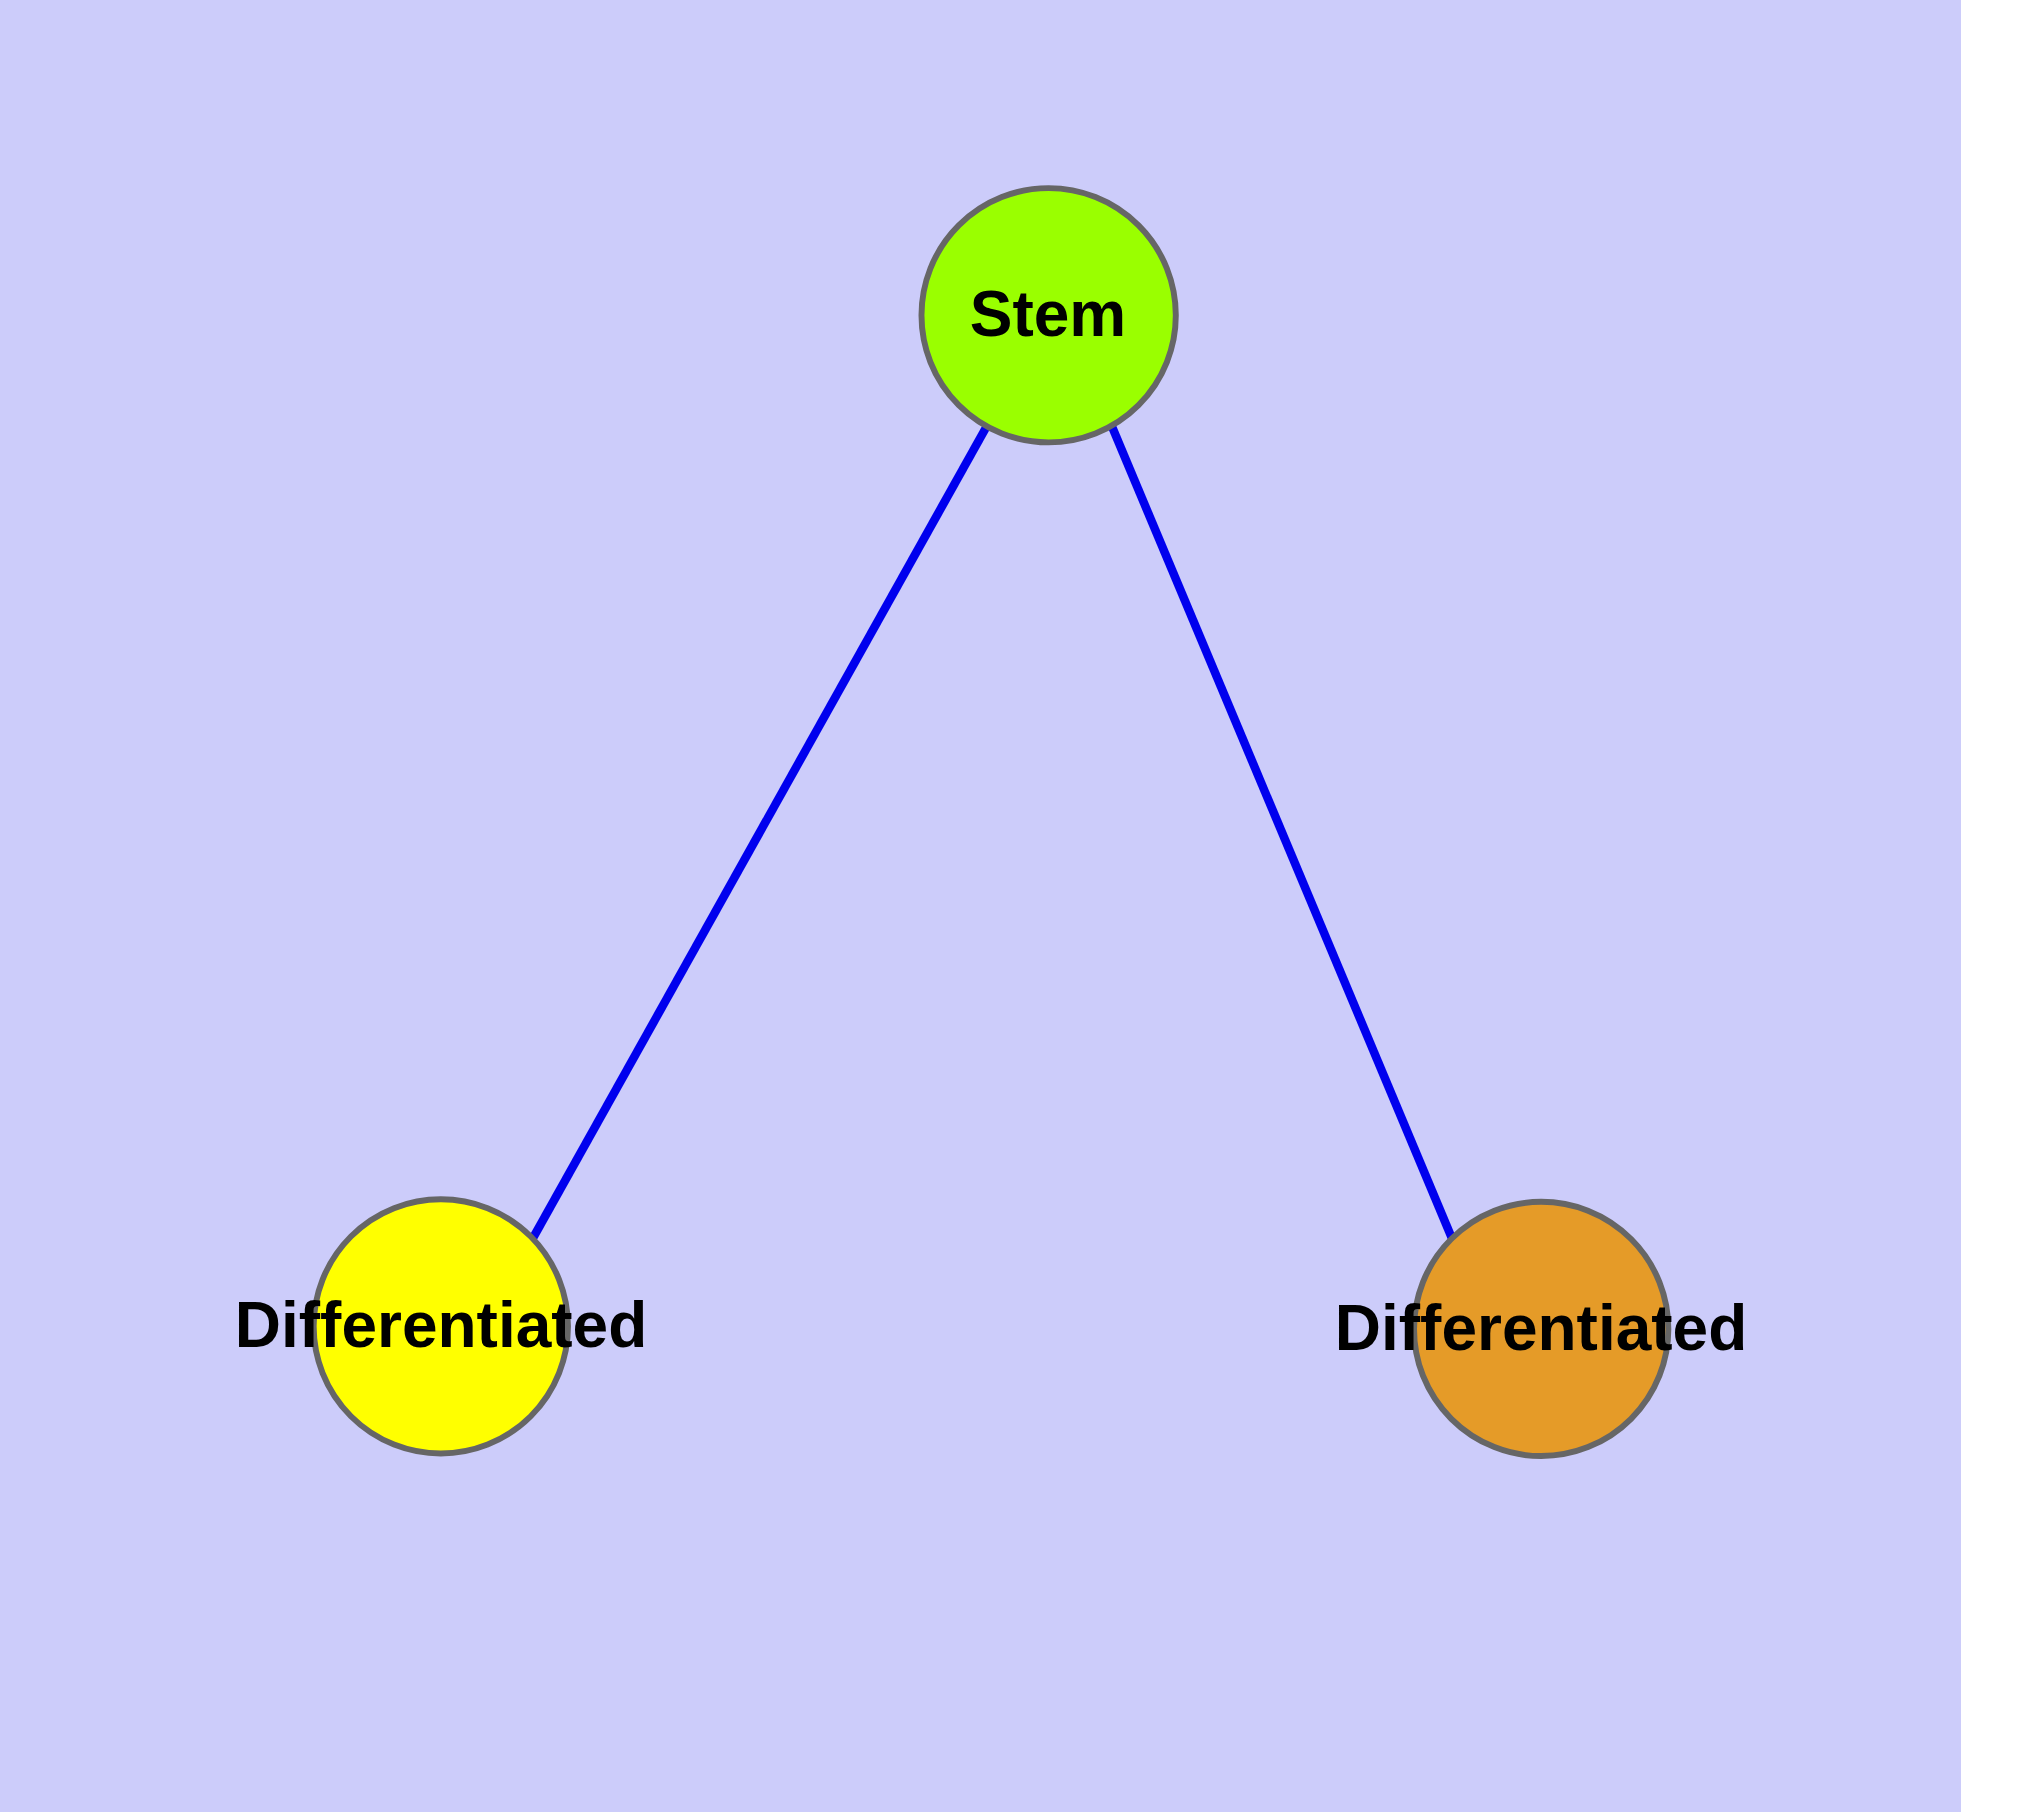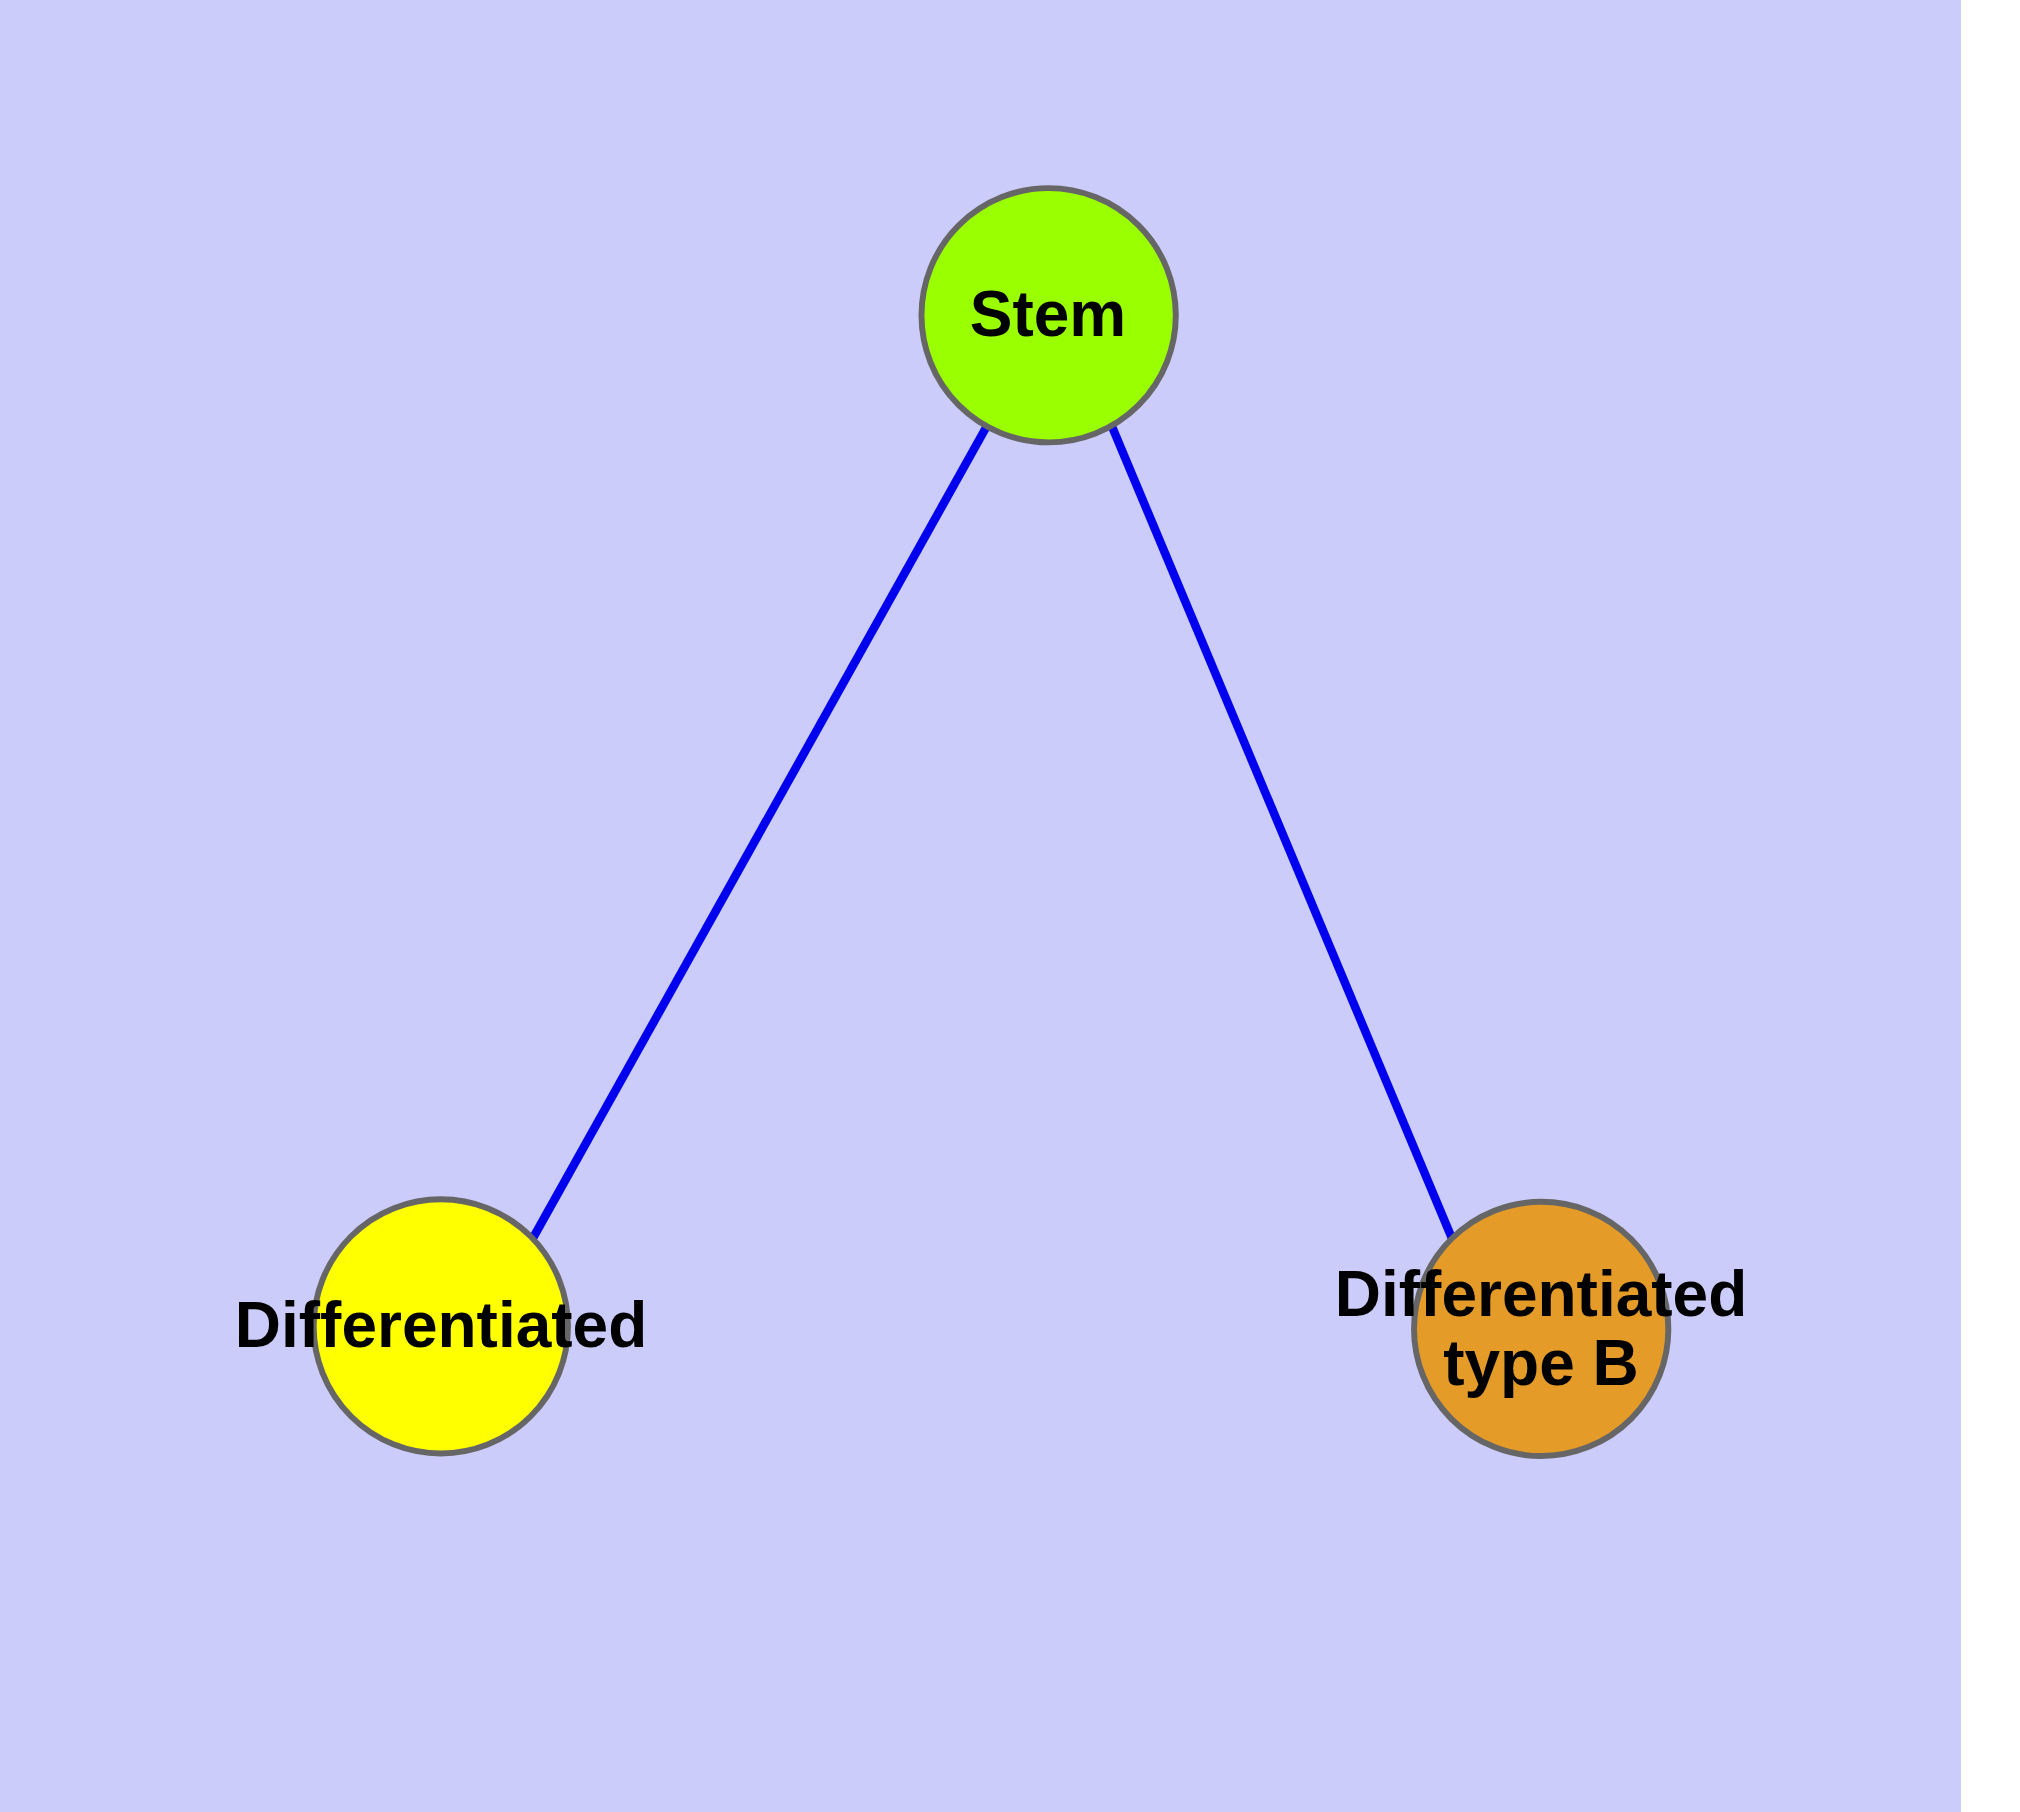--- a/index.html
+++ b/index.html
@@ -53,17 +53,17 @@
     <g id="node-layer">
         <circle cx="1237" cy="372" r="150" fill="#9aff00" stroke="#666666" stroke-width="7"></circle>
         <circle cx="520" cy="1565" r="150" fill="#ffff00" stroke="#666666" stroke-width="7"></circle>
         <circle cx="1818" cy="1568" r="150" fill="#e59b28" stroke="#666666" stroke-width="7"></circle>
       </g>
   </svg>
 
   <div id="label-layer">
       <div class="node-label" style="left: 1048px; top: 315px; font-size: 64px;"><div>Stem</div></div>
       <div class="node-label" style="left: 441px; top: 1326px; font-size: 64px;"><div>Differentiated</div></div>
-      <div class="node-label" style="left: 1541px; top: 1329px; font-size: 64px;"><div>Differentiated</div><div>type B</div></div>
+      <div class="node-label" style="left: 1541px; top: 1329px; font-size: 64px;"><div>Differentiated</div></div>
     </div>
 
 </div>
 
 
 </body></html>

